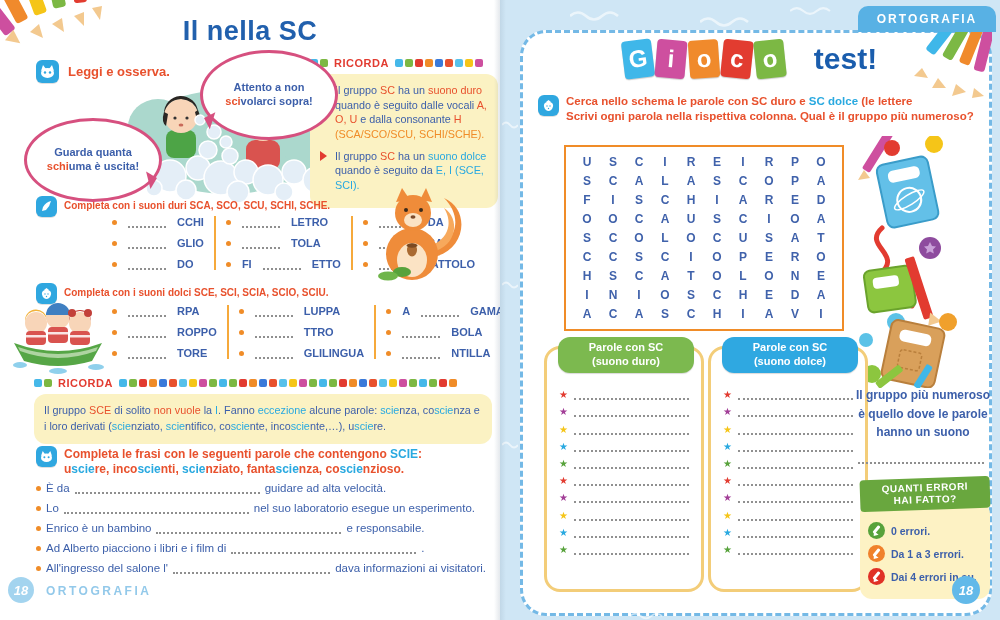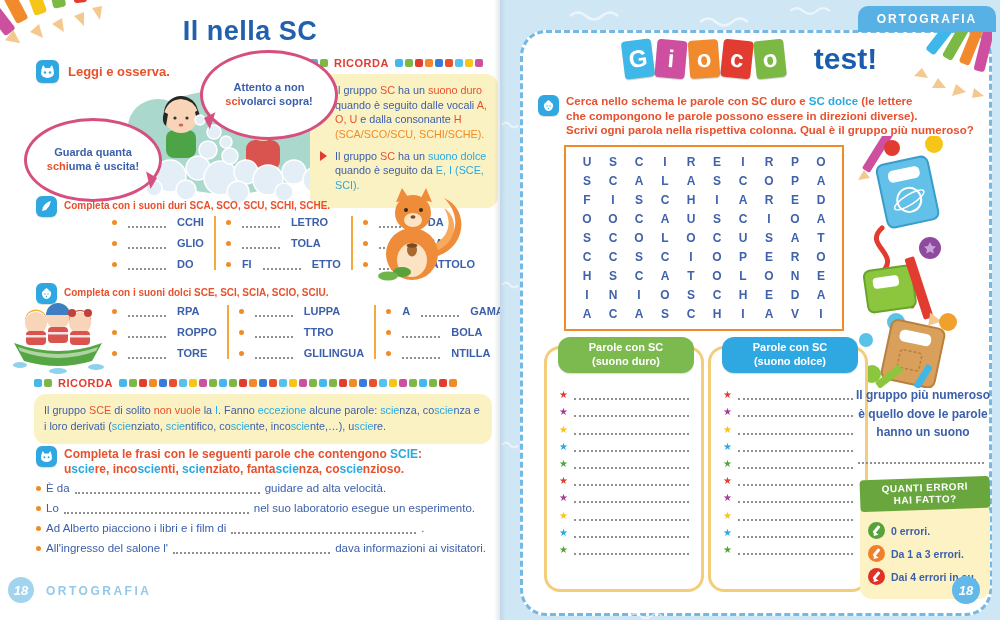--- a/index.html
+++ b/index.html
@@ -419,20 +419,26 @@
           <span>guidare ad alta velocità.</span>
         </div>
         <div class="sentence">
           <span class="dot"></span>
           <span>Lo</span>
           <span class="dotline" style="width: 185px;"></span>
           <span>nel suo laboratorio esegue un esperimento.</span>
         </div>
         <div class="sentence">
           <span class="dot"></span>
+          <span>Enrico è un bambino</span>
+          <span class="dotline" style="width: 185px;"></span>
+          <span>e responsabile.</span>
+        </div>
+        <div class="sentence">
+          <span class="dot"></span>
           <span>Ad Alberto piacciono i libri e i film di</span>
           <span class="dotline" style="width: 185px;"></span>
           <span>.</span>
         </div>
         <div class="sentence">
           <span class="dot"></span>
           <span>All'ingresso del salone l'</span>
           <span class="dotline" style="width: 185px;"></span>
           <span>dava informazioni ai visitatori.</span>
         </div>
@@ -499,21 +505,20 @@
       <svg width="13" height="13" viewBox="0 0 13 13">
           <path d="M6.5 3 C10 3 11.5 5 11 7.5 C10.5 10.5 8 12 6.5 12 C5 12 2.5 10.5 2 7.5 C1.5 5 3 3 6.5 3z" fill="#fff"></path>
           <path d="M4 3 L6.5 1 L9 3 L6.5 4.5z" fill="#fff"></path>
           <circle cx="5" cy="7" r=".7" fill="#2fa7e0"></circle>
           <circle cx="8" cy="7" r=".7" fill="#2fa7e0"></circle>
           <circle cx="6.5" cy="9.5" r=".7" fill="#2fa7e0"></circle>
         </svg>
     </div>
     <div class="abs" style="left:66px;top:94px;z-index:3">
       <div class="instr-line"><span><span class="c-red">Cerca nello schema le parole con SC duro e </span><span class="c-cyan">SC dolce</span><span class="c-red"> (le lettere</span></span></div>
-      <div class="instr-line"><span><span class="c-red">che compongono le parole possono essere in direzioni diverse).</span></span></div>
       <div class="instr-line"><span><span class="c-red">Scrivi ogni parola nella rispettiva colonna. Qual è il gruppo più numeroso?</span></span></div>
     </div>
 
     <div class="abs wgrid" style="left:64px;top:145px;width:260px;height:170px">
         <span>U</span>
         <span>S</span>
         <span>C</span>
         <span>I</span>
         <span>R</span>
         <span>E</span>

